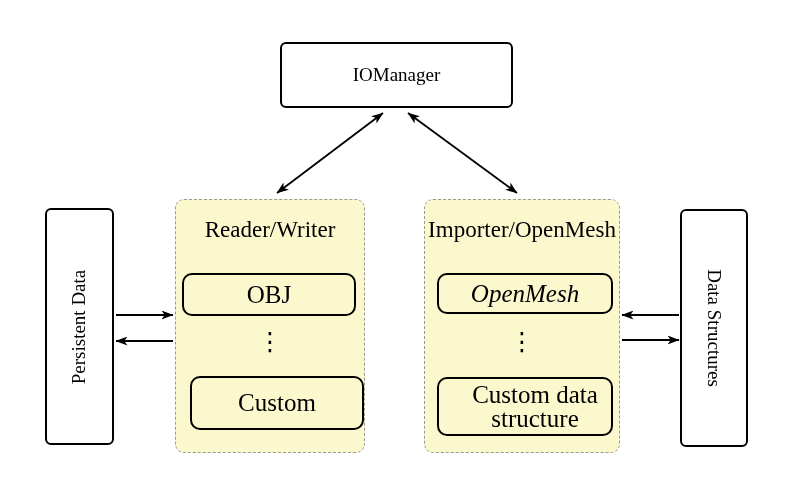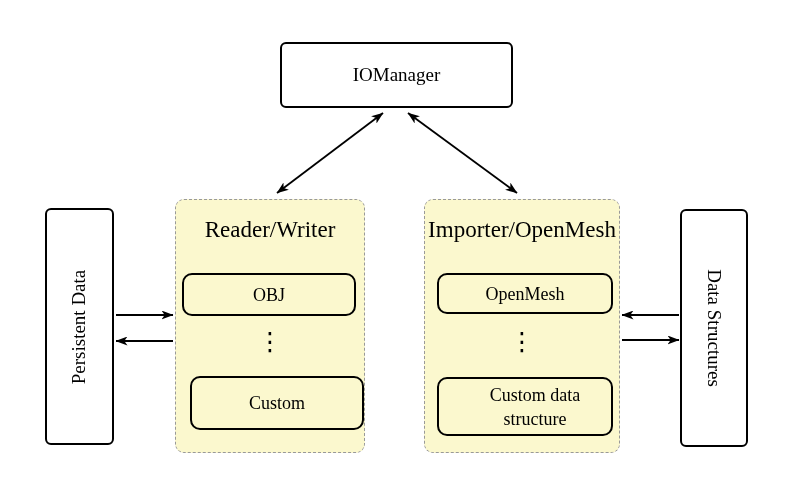--- a/index.html
+++ b/index.html
@@ -67,27 +67,27 @@
   .item {
     position: absolute;
     box-sizing: border-box;
     background: var(--group-fill, #fbf8ce);
     border: 2.5px solid var(--node-border, #000000);
     border-radius: 10px;
     display: flex;
     flex-direction: column;
     align-items: center;
     justify-content: center;
-    font-size: 18px;
+    font-size: 25px;
     line-height: 24px;
     text-align: center;
   }
   .item-obj        { left: 6px;  top: 73px;  width: 174px; height: 43px; }
   .item-customfile { left: 14px;  top: 176px; width: 174px; height: 54px; }
-  .item-openmesh   { left: 12px; top: 73px;  width: 176px; height: 41px; }
+  .item-openmesh   { left: 12px; top: 73px;  width: 176px; height: 41px; font-style: italic; }
   .item-customdata { left: 12px; top: 177px; width: 176px; height: 59px; padding-left: 20px; }
   .dots {
     position: absolute;
     left: 0; top: 124px;
     width: 100%;
     text-align: center;
     font-family: "DejaVu Sans", sans-serif;
     font-size: 25px;
     line-height: 36px;
     color: var(--text, #000000);

